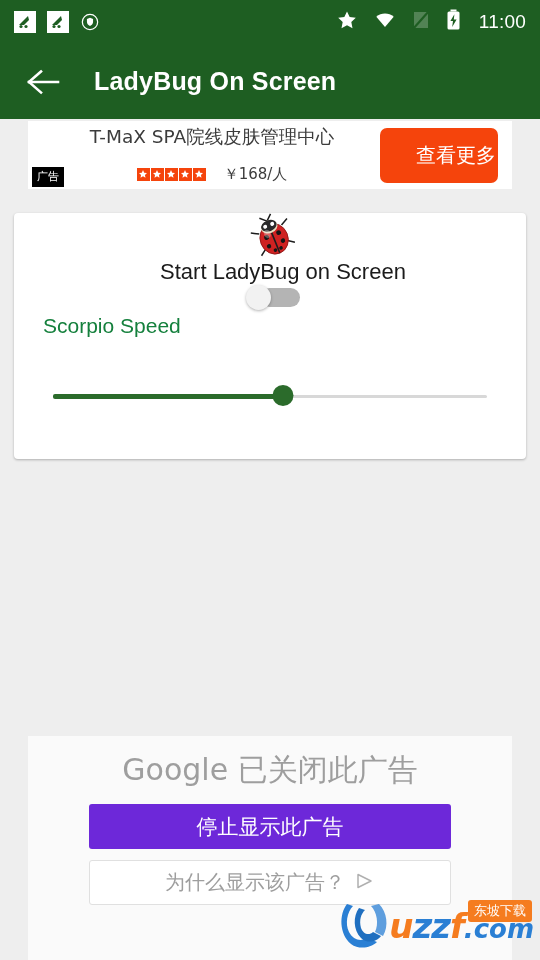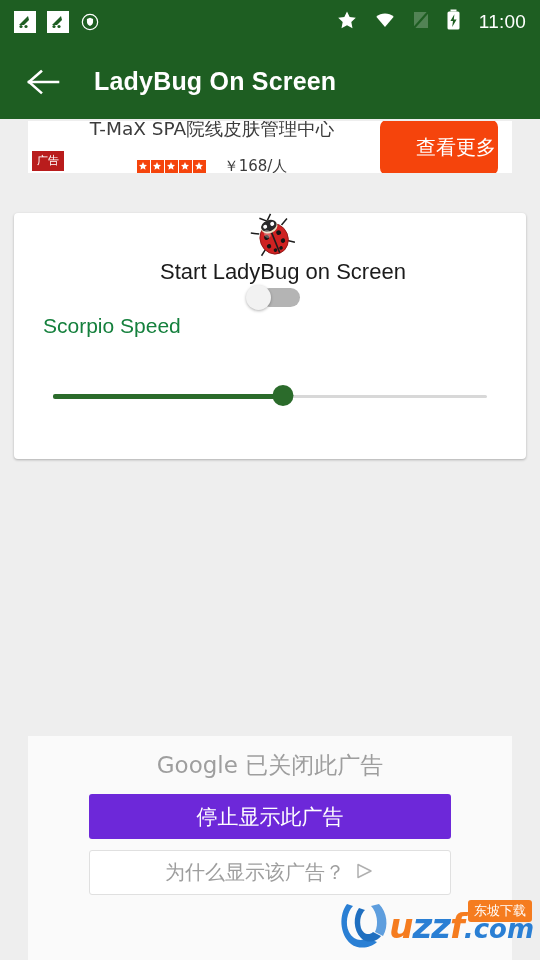--- a/index.html
+++ b/index.html
@@ -80,21 +80,21 @@
     margin-left: 26px;
     letter-spacing: 0.2px;
   }
 
   
   .ad-top {
     position: absolute;
     left: 28px;
     top: 121px;
     width: 484px;
-    height: 52px;
+    height: 68px;
     background: #ffffff;
     overflow: hidden;
   }
   .ad-top-inner {
     display: flex;
     align-items: center;
     height: 100%;
     padding-left: 20px;
   }
   .ad-text-col {
@@ -149,21 +149,21 @@
     margin-right: 14px;
     cursor: pointer;
     border: none;
     font-family: "DejaVu Sans", "Liberation Sans", sans-serif;
     padding-left: 34px;
   }
   .ad-label {
     position: absolute;
     left: 4px;
     bottom: 2px;
-    background: #b91c1c;
+    background: #000000;
     color: #ffffff;
     font-size: 11px;
     padding: 2px 5px 3px 5px;
     font-family: Liberation Sans, sans-serif;
   }
 
   
   .card {
     position: absolute;
     left: 14px;
@@ -266,21 +266,21 @@
     left: 28px;
     top: 736px;
     width: 484px;
     height: 224px;
     background: #fafafa;
     overflow: hidden;
   }
   .gad-head {
     text-align: center;
     padding-top: 14px;
-    font-size: 23px;
+    font-size: 30px;
     color: #9e9e9e;
     font-family: "DejaVu Sans", "Liberation Sans", sans-serif;
     white-space: nowrap;
   }
   .gad-head .g-logo {
     font-family: "DejaVu Sans", "Liberation Sans", sans-serif;
     color: #9e9e9e;
   }
   .gad-btn-primary {
     display: block;

